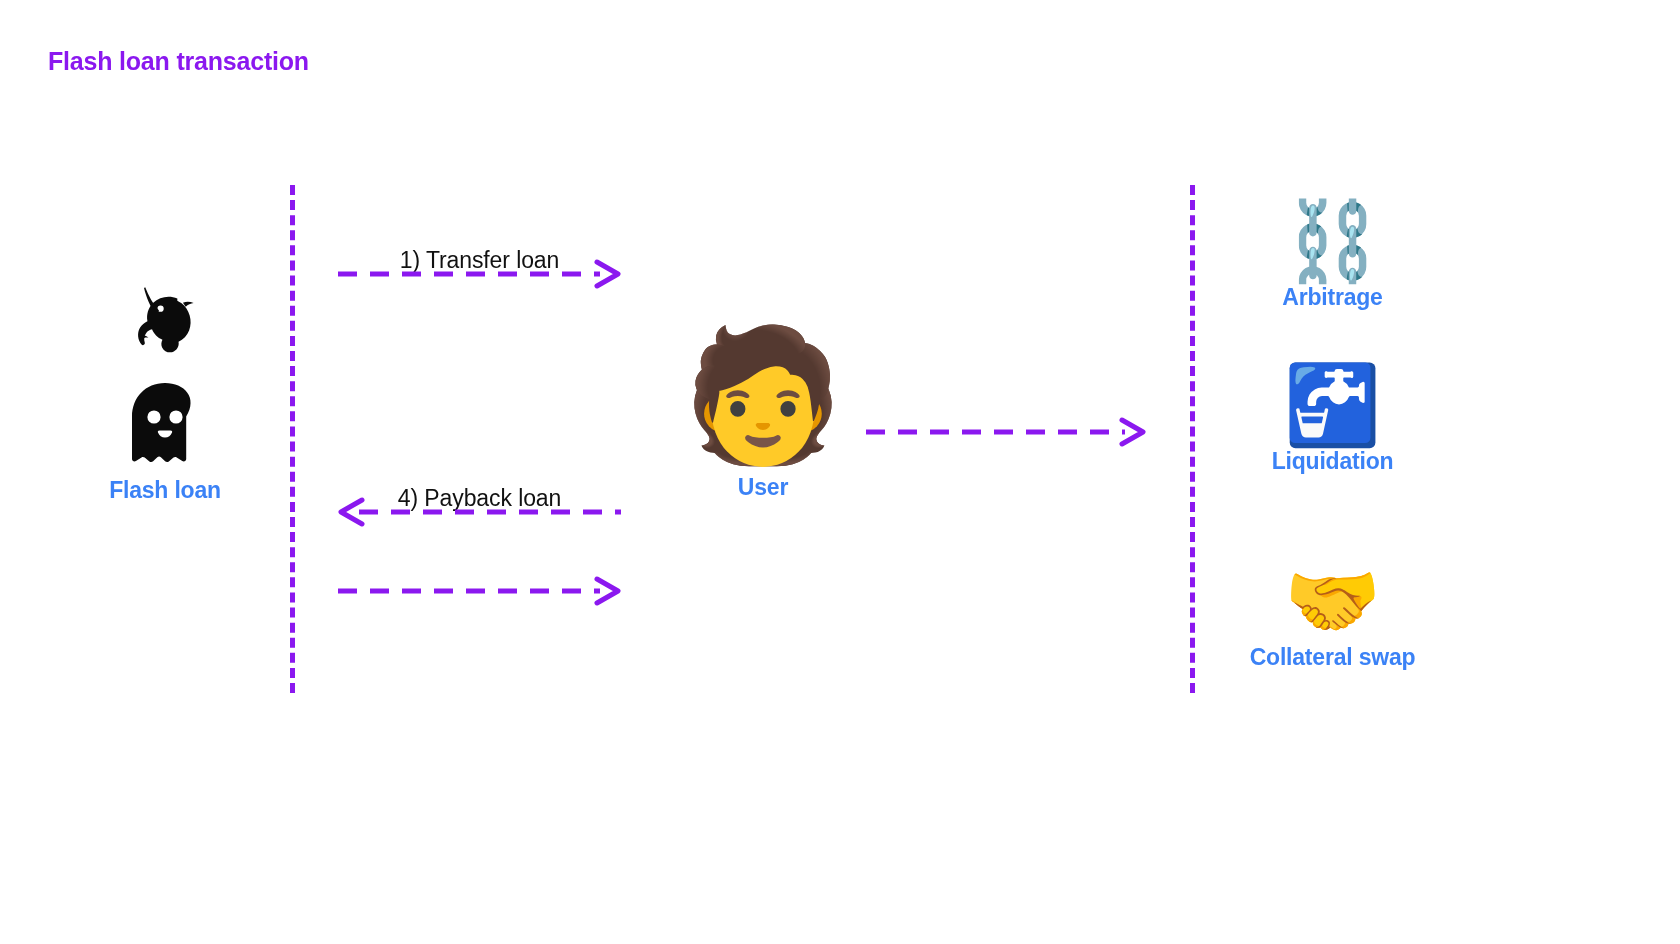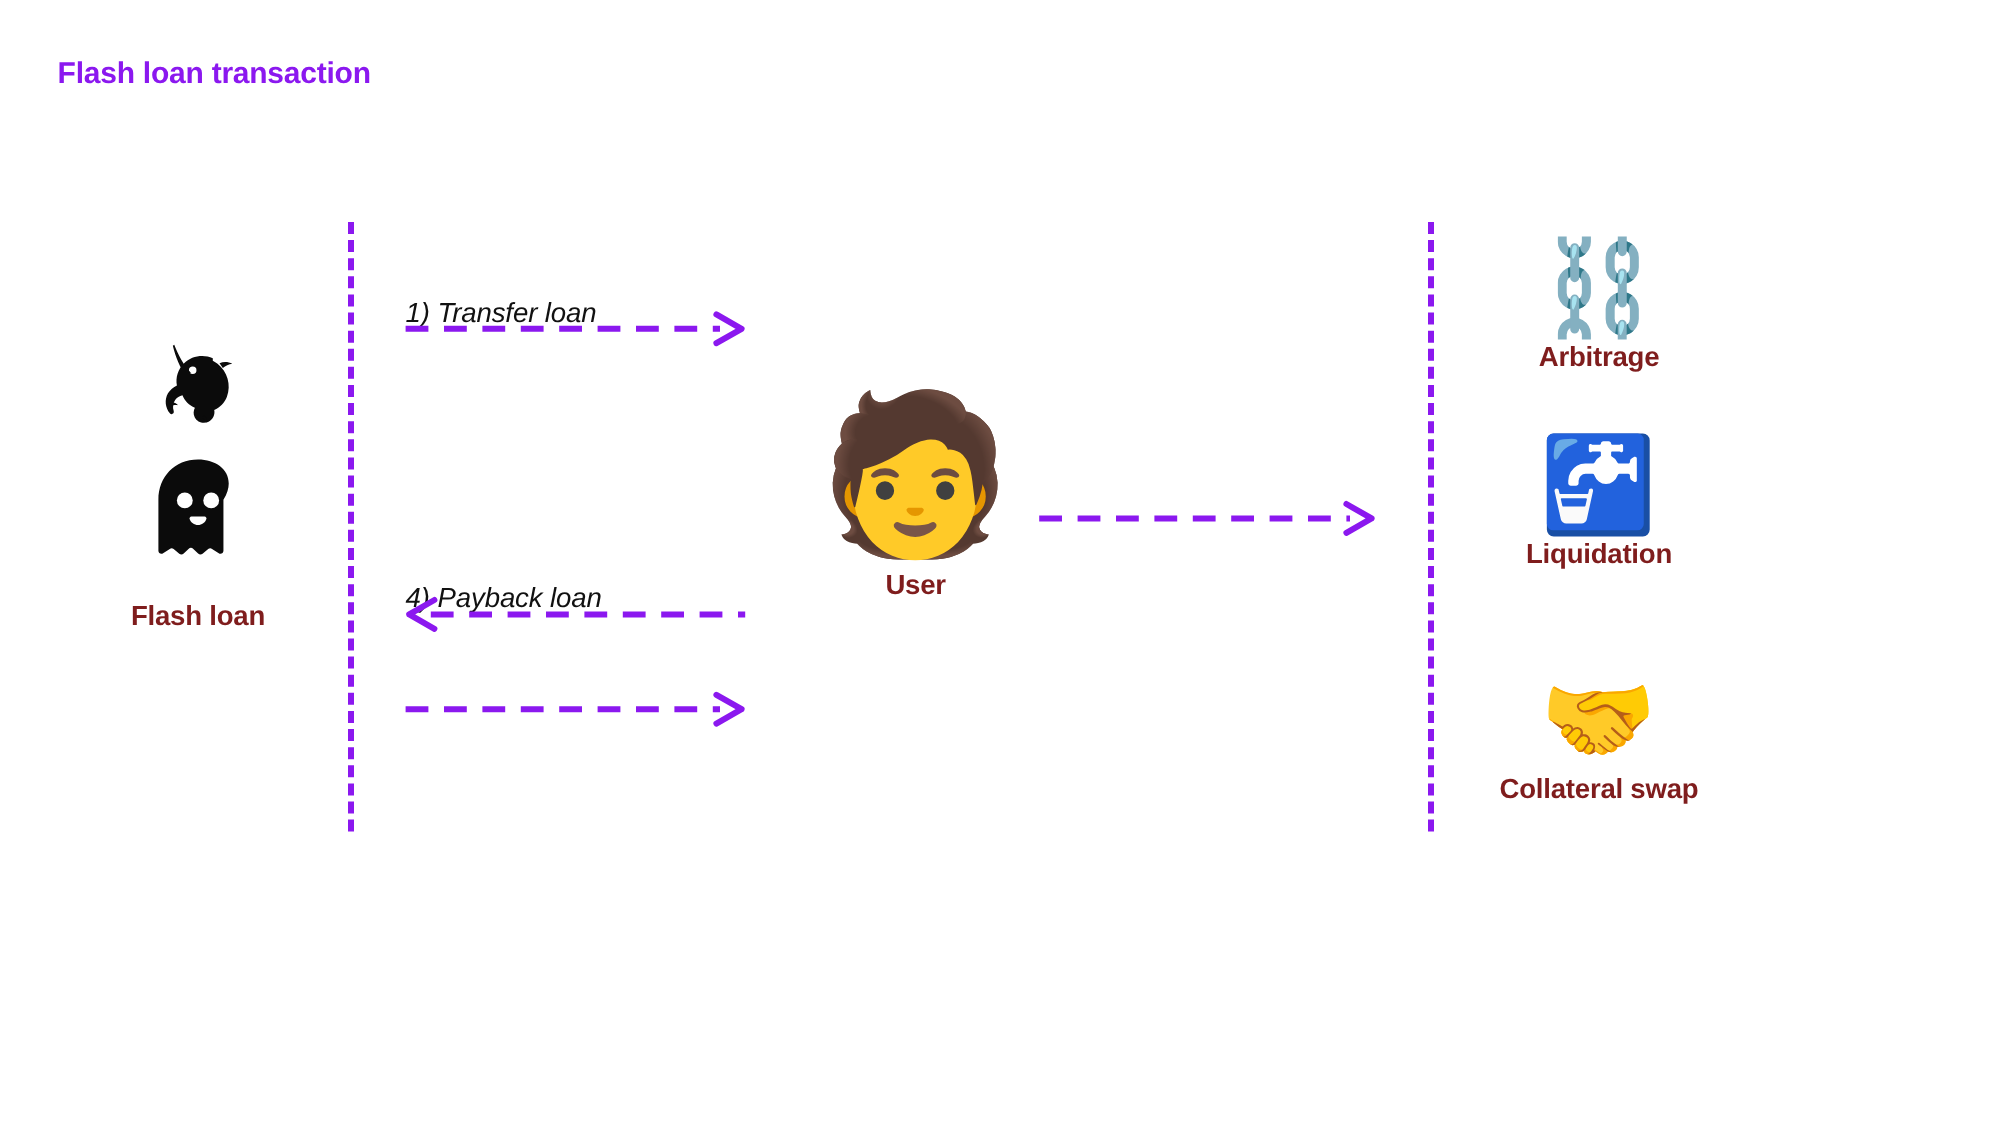--- a/index.html
+++ b/index.html
@@ -36,35 +36,35 @@
 
   
   .actor{
     position:absolute;
     text-align:center;
     line-height:1.18;
   }
   .actor-label{
     font-size:23px;
     font-weight:bold;
-    color:#7f1d1d;
+    color:#3b82f6;
     letter-spacing:-0.2px;
   }
   .emoji{
     line-height:1;
     font-family:"DejaVu Sans", sans-serif;
   }
 
   
   #providers{
     left:45px; top:275px; width:240px;
   }
   #providers .logo-unicorn{height:98px;display:flex;align-items:center;justify-content:center;}
   #providers .logo-ghost{height:92px;display:flex;align-items:center;justify-content:center;margin-top:4px;}
-  #providers .actor-label{margin-top:31px;}
+  #providers .actor-label{margin-top:8px;}
 
   
   #user-actor{
     left:663px; top:330px; width:200px;
   }
   #user-actor .emoji{font-size:130px;}
   #user-actor .actor-label{margin-top:14px;}
 
   
   .usecase{
@@ -77,27 +77,26 @@
   .usecase .actor-label{margin-top:-2px;white-space:nowrap;}
   #uc-0{top:196px;}
   #uc-1{top:360px;}
   #uc-2{top:556px;}
 
   
   .message{position:absolute;}
   .message .msg-label{
     position:absolute;
     width:100%;
-    text-align:left;
+    text-align:center;
     bottom:12px;
     font-size:23px;
     color:#111111;
     letter-spacing:-0.1px;
     white-space:nowrap;
-    font-style:italic;
   }
   .message svg{position:absolute;left:0;bottom:0;overflow:visible;}
 
   
   #msg-1{left:338px; top:238px; width:283px; height:48px;}
   #msg-2{left:338px; top:316px; width:283px; height:48px;}
   #msg-3{left:866px; top:396px; width:280px; height:48px;}
   #msg-4{left:338px; top:476px; width:283px; height:48px;}
   #msg-5{left:338px; top:555px; width:283px; height:48px;}
 </style>

